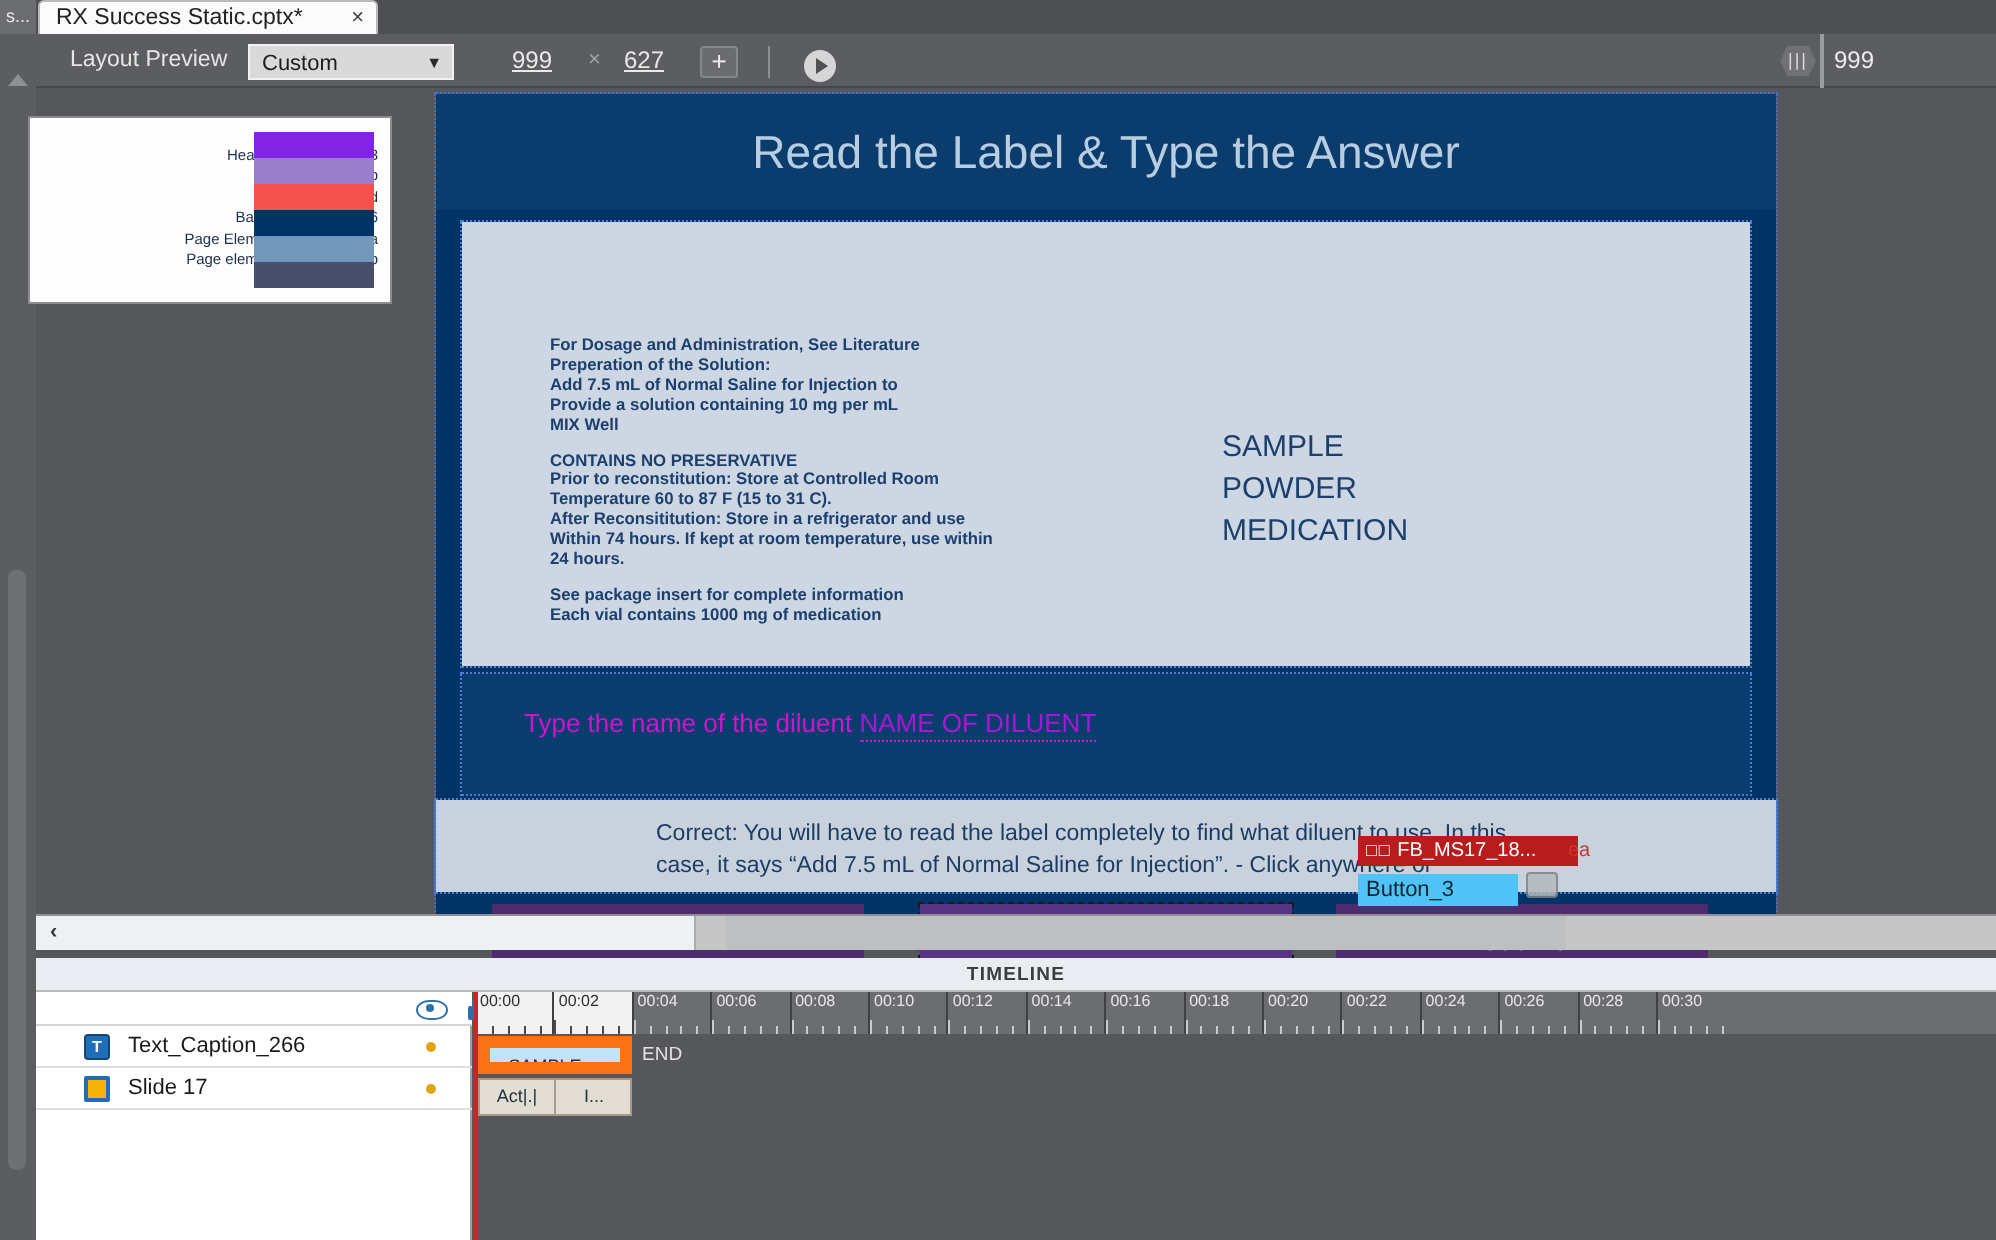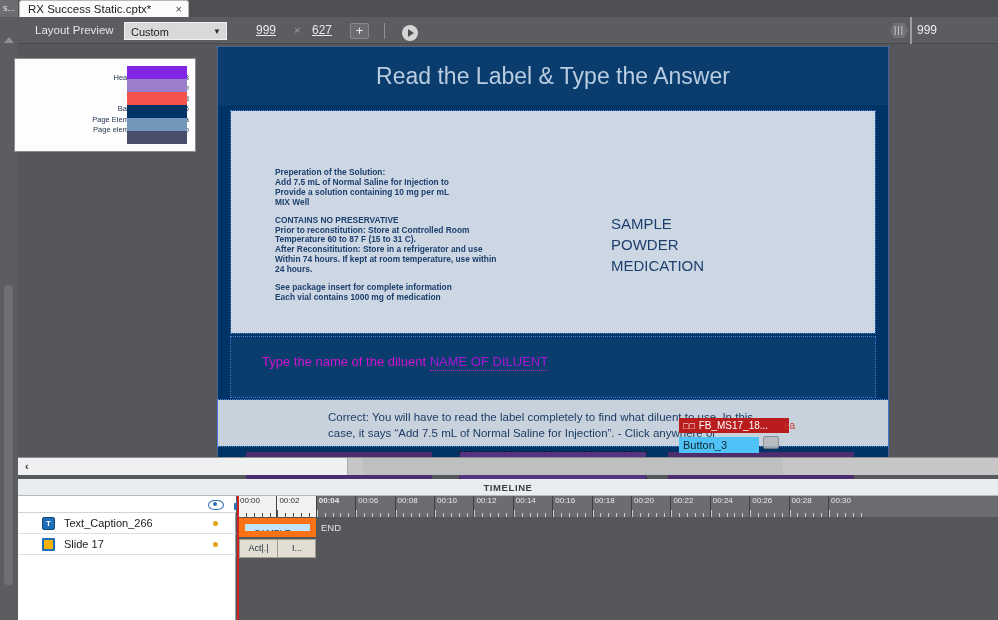--- a/index.html
+++ b/index.html
@@ -431,20 +431,21 @@
   </div>
 
   <div class="stage">
 
     <div class="slide-title-bar">
       <div class="slide-title">Read the Label &amp; Type the Answer</div>
     </div>
 
     <div class="label-panel">
       <div class="label-body" id="label-body">
+          <p>For Dosage and Administration, See Literature</p>
           <p>Preperation of the Solution:</p>
           <p>Add 7.5 mL of Normal Saline for Injection to</p>
           <p>Provide a solution containing 10 mg per mL</p>
           <p>MIX Well</p>
           <div class="gap"></div>
           <p>CONTAINS NO PRESERVATIVE</p>
           <p>Prior to reconstitution: Store at Controlled Room</p>
           <p>Temperature 60 to 87 F (15 to 31 C).</p>
           <p>After Reconsititution: Store in a refrigerator and use</p>
           <p>Within 74 hours. If kept at room temperature, use within</p>
@@ -539,21 +540,21 @@
             <span class="mini lit-m" style="left: 31.52px;"></span>
           </div>
           <div class="tickgrp" style="left: 39.4px;">
             <span class="tlabel" style="color: rgb(44, 46, 49);">00:02</span>
             <span class="mini lit-m tall" style="left: 0px;"></span>
             <span class="mini lit-m" style="left: 7.88px;"></span>
             <span class="mini lit-m" style="left: 15.76px;"></span>
             <span class="mini lit-m" style="left: 23.64px;"></span>
             <span class="mini lit-m" style="left: 31.52px;"></span>
           </div>
-          <div class="tickgrp" style="left: 78.8px; font-weight: bold;">
+          <div class="tickgrp" style="left: 78.8px;">
             <span class="tlabel">00:04</span>
             <span class="mini tall" style="left: 0px;"></span>
             <span class="mini" style="left: 7.88px;"></span>
             <span class="mini" style="left: 15.76px;"></span>
             <span class="mini" style="left: 23.64px;"></span>
             <span class="mini" style="left: 31.52px;"></span>
           </div>
           <div class="tickgrp" style="left: 118.2px;">
             <span class="tlabel">00:06</span>
             <span class="mini tall" style="left: 0px;"></span>

